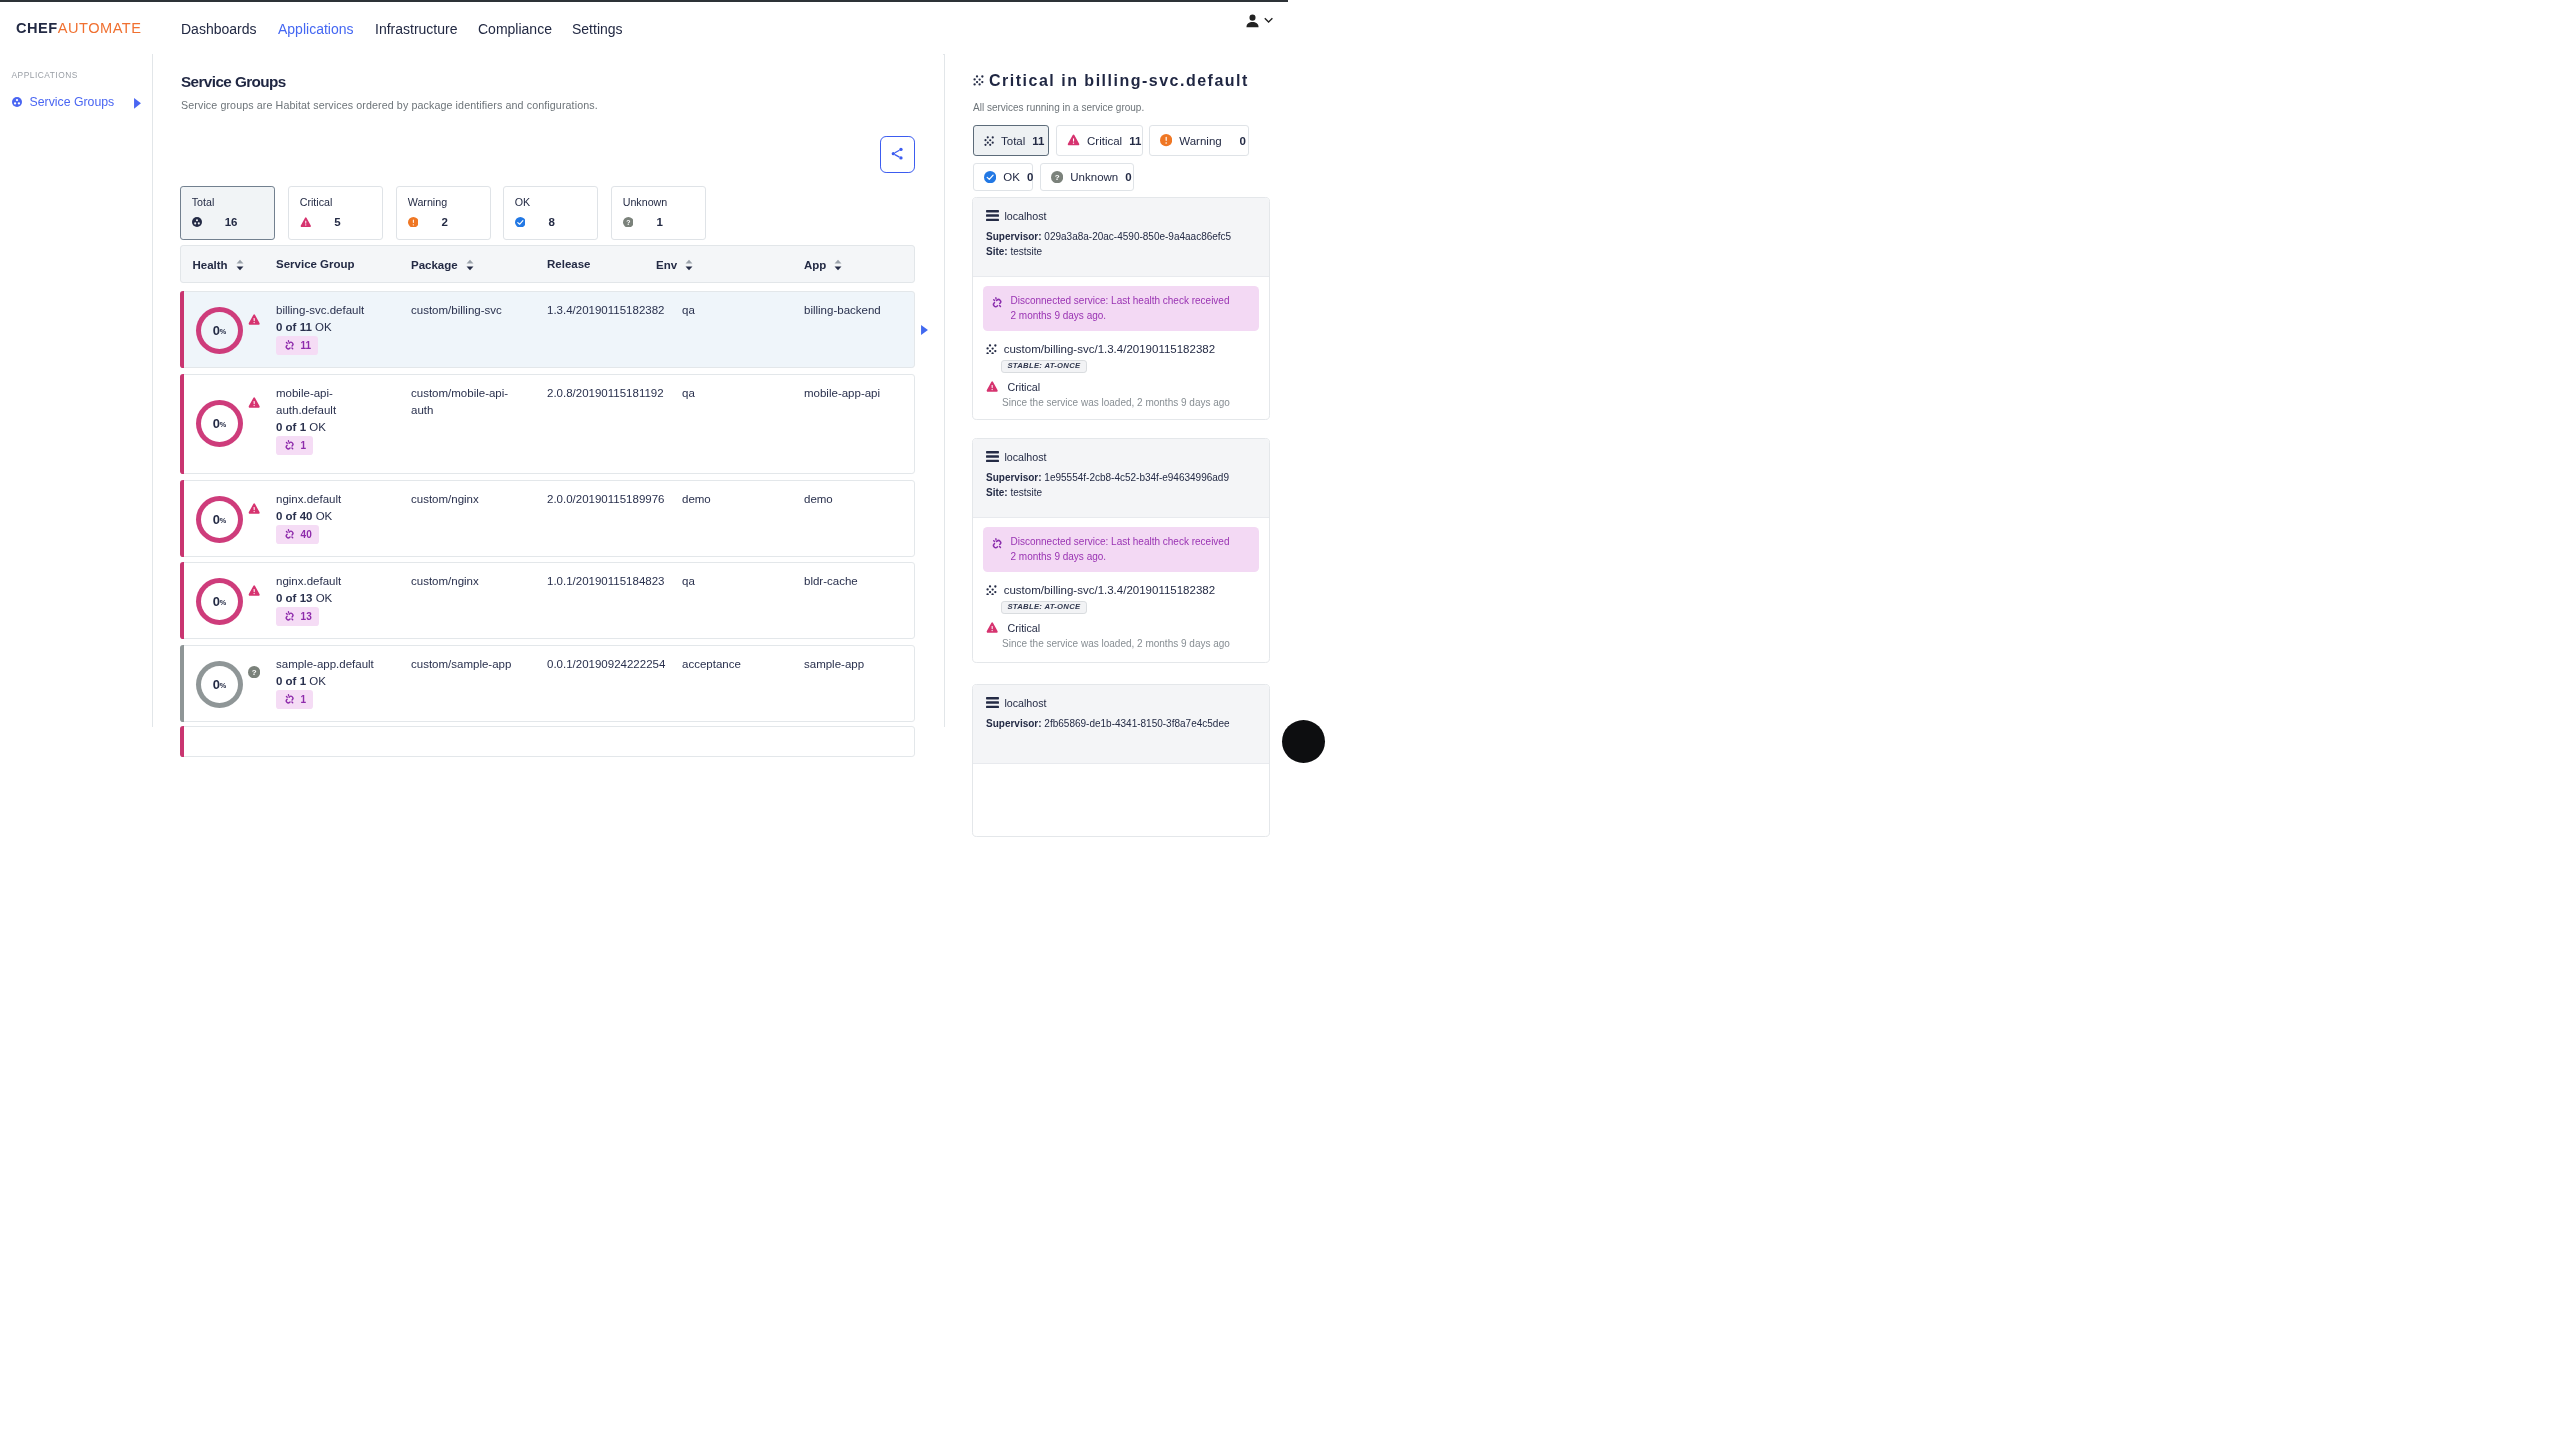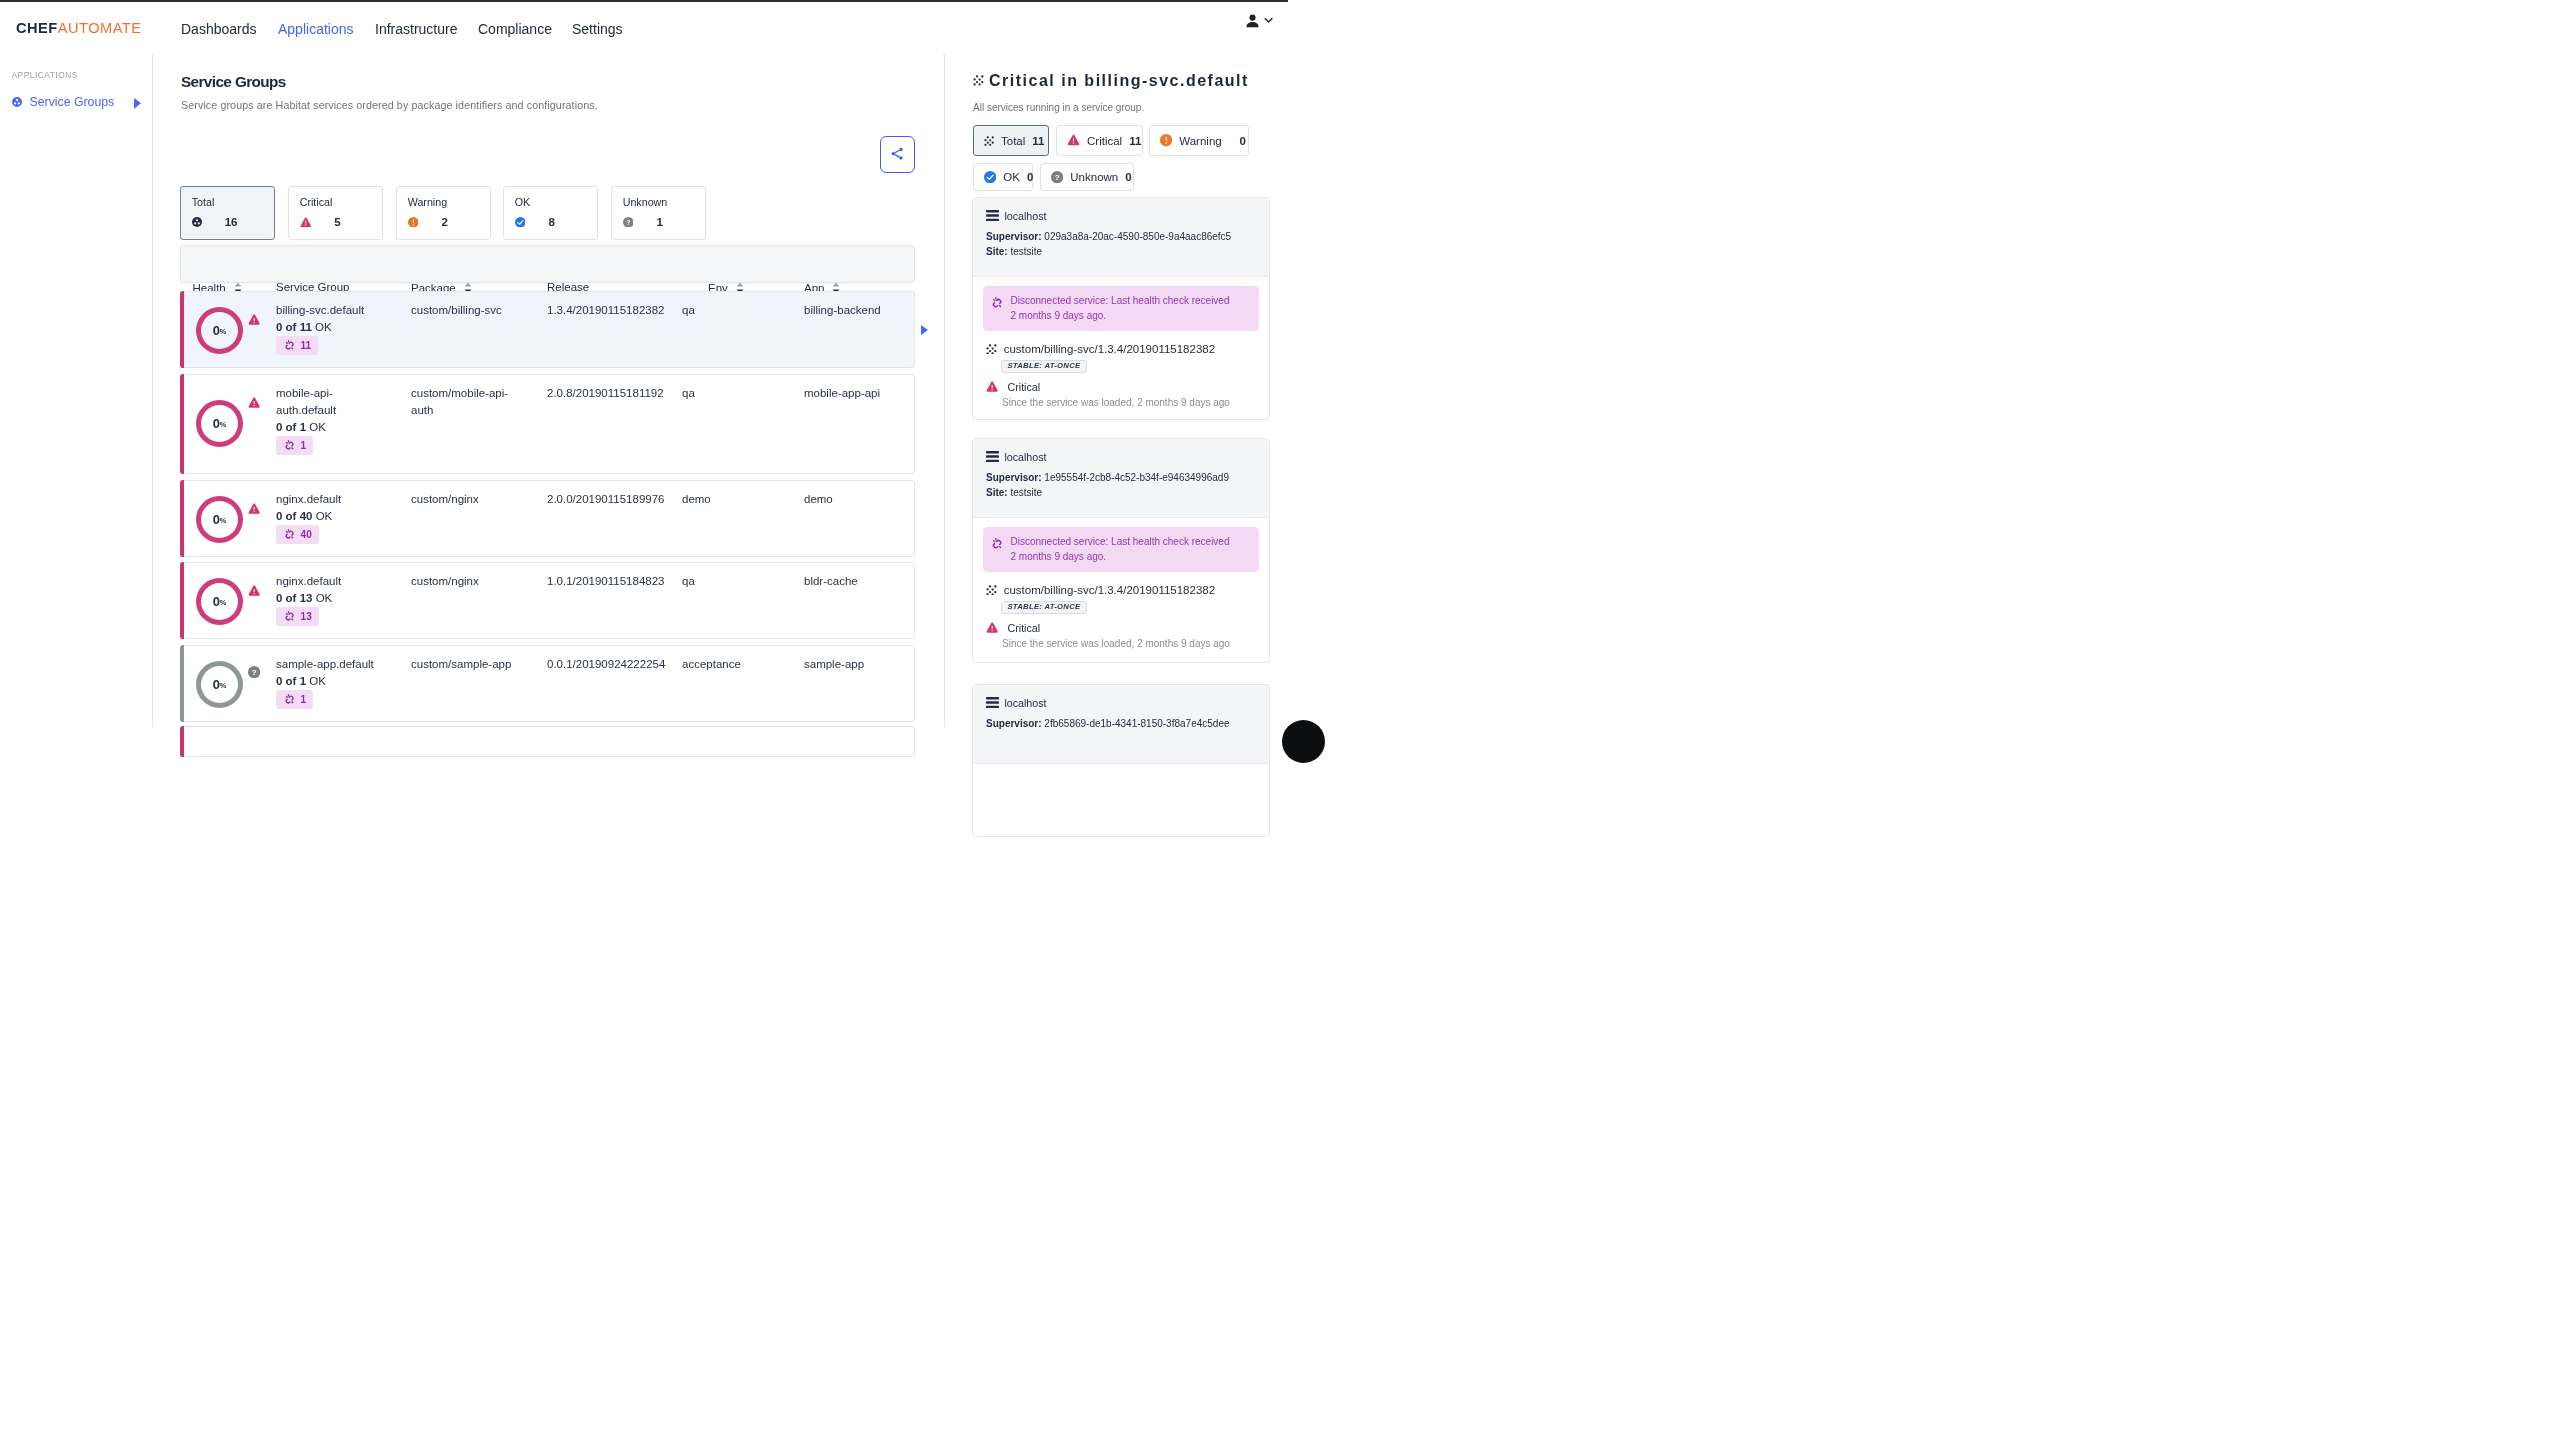--- a/index.html
+++ b/index.html
@@ -24,21 +24,21 @@
 #filterbox { position:absolute; left:27px; top:82px; width:687px; height:36px; border:0.8px solid #dee3e7; border-radius:3.1px; }
 #filterbox .ph { position:absolute; left:12.3px; top:11.5px; font-size:10.7px; color:#a6acb4; }
 #sharebtn { position:absolute; left:727px; top:82px; width:35px; height:37px; border:1.5px solid #3c5cf0; border-radius:6.1px; background:#fff; }
 
 .scard { position:absolute; top:132px; width:95px; height:54px; border:0.8px solid #dfe3e7; border-radius:3.1px; background:#fff; }
 .scard.sel { background:#f1f4f6; border-color:#72808f; }
 .scard .lb { position:absolute; left:10.7px; top:9.2px; font-size:10.7px; color:#242b45; }
 .scard .cnt { position:absolute; left:10.7px; top:29px; font-size:11.5px; font-weight:700; color:#242b45; display:flex; align-items:center; gap:23px;justify-content:center; }
 
 #thead { position:absolute; left:27px; top:191px; width:735px; height:38px; background:#f4f6f8; border:0.8px solid #e2e6e9; border-radius:3.1px; }
-.th { position:absolute; top:12.3px; font-size:11.5px; font-weight:400; color:#242b45; display:flex; align-items:center; gap:7px;margin-top:23px; }
+.th { position:absolute; top:12.3px; font-size:11.5px; font-weight:700; color:#242b45; display:flex; align-items:center; gap:7px; }
 .row { position:absolute; left:27px; width:735px; background:#fff; border:0.8px solid #e3e7ea; border-radius:3.1px; }
 .row.sel { background:#eff5fa; }
 .strip { position:absolute; left:-0.8px; top:-0.8px; bottom:-0.8px; width:3.8px; background:#c93570; border-radius:3.1px 0 0 3.1px; }
 .strip.gray { background:#8f9697; }
 .cell { position:absolute; top:10px; font-size:11.5px; color:#29304d; line-height:17px; }
 .okline b, .cell b { font-weight:700; }
 .badge { display:inline-flex; align-items:center; gap:4.6px; background:#f5dcf5; border-radius:3.1px; height:19px; padding:0 7px; color:#8e2bab; font-weight:700; font-size:10px; }
 .donut { position:absolute; left:15px; top:14.6px; width:47px; height:47px; border-radius:50%; background:#ce3c7b; }
 .donut .inner { position:absolute; left:5px; top:5px; width:37px; height:37px; background:#fff; border-radius:50%; display:flex; align-items:center; justify-content:center; font-weight:700; color:#242b45; font-size:13px; }
 .donut .inner i { font-style:normal; font-size:7.3px; margin-top:3.1px;}
@@ -175,21 +175,21 @@
         </svg>
     </div>
     <div class="th" style="left:95px;">Service Group</div>
     <div class="th" style="left:230px;">Package
       <svg width="10" height="14" viewBox="0 0 13 18">
           <path d="M2 7 L6.5 2.2 L11 7 z" fill="#9aa2aa"></path>
           <path d="M2 11 L6.5 15.8 L11 11 z" fill="#242b45"></path>
         </svg>
     </div>
     <div class="th" style="left:366px;">Release</div>
-    <div class="th" style="left:527px;">Env
+    <div class="th" style="left:475px;">Env
       <svg width="10" height="14" viewBox="0 0 13 18">
           <path d="M2 7 L6.5 2.2 L11 7 z" fill="#9aa2aa"></path>
           <path d="M2 11 L6.5 15.8 L11 11 z" fill="#242b45"></path>
         </svg>
     </div>
     <div class="th" style="left:623px;">App
       <svg width="10" height="14" viewBox="0 0 13 18">
           <path d="M2 7 L6.5 2.2 L11 7 z" fill="#9aa2aa"></path>
           <path d="M2 11 L6.5 15.8 L11 11 z" fill="#242b45"></path>
         </svg>

